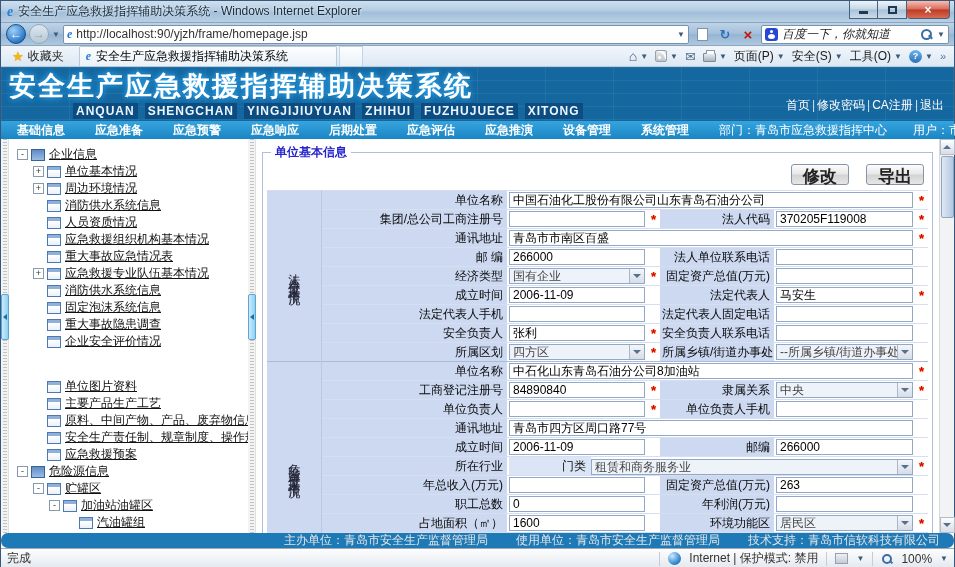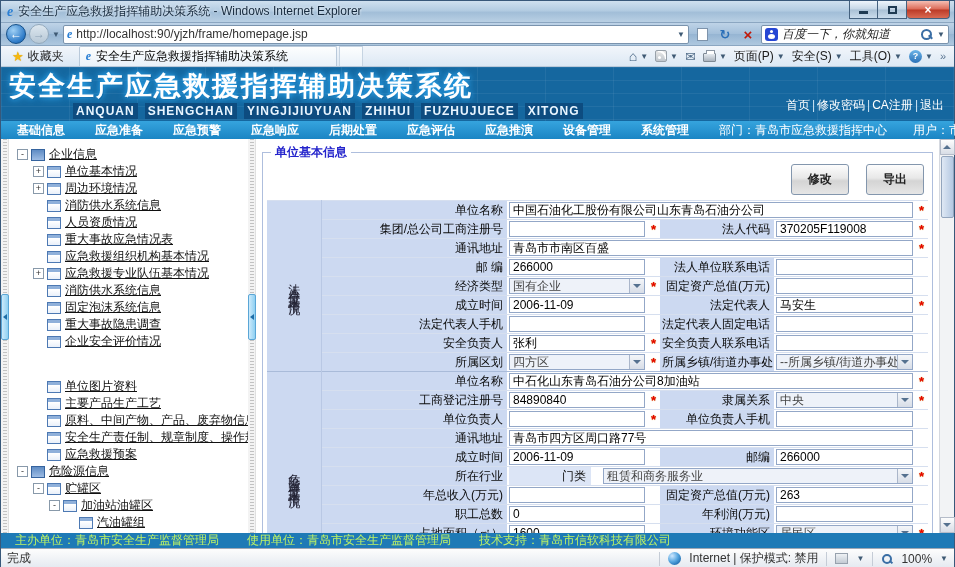--- a/index.html
+++ b/index.html
@@ -94,48 +94,48 @@
   .exp { width:11px; height:11px; flex:0 0 11px; border:1px solid #8899aa; background:#fff; color:#333; font-size:9px; line-height:9px; text-align:center; margin-right:3px; }
   .exp.hiddenexp { visibility:hidden; }
   .ic-node { width:14px; height:12px; flex:0 0 14px; margin-right:4px; border:1px solid #4d79b3; background:linear-gradient(180deg,#8fb0da 0%,#8fb0da 33%,#ffffff 33%,#e9f0fa 100%); }
   .ic-node.folder { background:linear-gradient(180deg,#5f8cc4,#9dbce4); border-color:#35639e; }
   .tree-label { color:#111;text-decoration:underline; }
 
   .main { flex:1; background:#fff; padding:5px 6px 0 6px; overflow:hidden; }
   fieldset { border:1px solid #aebedd; padding:0 4px 0 4px; }
   legend { color:#2424cc; font-weight:bold; padding:0 4px; margin-left:4px; }
   .btnrow { text-align:right; padding:3px 4px 5px 0; }
-  .fbtn { width:58px; height:31px; background:linear-gradient(180deg,#fdfdfd,#e8e8e8 45%,#d4d4d4 55%,#e6e6e6); border:1px solid #8396ad; border-radius:3px; font-size:12px; font-weight:bold; color:#222; margin-left:14px; font-family:inherit; }
+  .fbtn { width:58px; height:21px; background:linear-gradient(180deg,#fdfdfd,#e8e8e8 45%,#d4d4d4 55%,#e6e6e6); border:1px solid #8396ad; border-radius:3px; font-size:17px; font-weight:bold; color:#222; margin-left:14px; font-family:inherit; }
   table.form { width:100%; border-collapse:collapse; table-layout:fixed; }
   .form td { height:19px; border-top:1px solid #d6dfef; padding:0 2px; overflow:hidden; white-space:nowrap; vertical-align:middle; }
   td.side { background:#ccd9f1; border-right:1px solid #b9c8e4; text-align:center; }
   td.side .vtext { writing-mode:vertical-rl; text-orientation:upright; letter-spacing:3px; color:#223; margin:0 auto; }
   td.side.side2 { vertical-align:top; }
   td.side.side2 .vtext { padding-top:92px; }
   td.lab { background:#ccd9f1; text-align:right; padding-right:4px; color:#0a0a0a; }
   td.val { background:#fff; }
   td.star { color:#e80000; font-weight:bold; text-align:center; font-size:13px; }
   tr.secstart td { border-top:1px solid #a9bbd9; }
   .ip { width:100%; height:16px; border:1px solid #93a7c7; background:#fff; padding:0 3px; line-height:14px; overflow:hidden; }
   .sel { width:100%; height:16px; border:1px solid #93a7c7; background:#eef2f9; display:flex; align-items:center; }
   .sel .txt { flex:1; padding:0 3px; color:#444; overflow:hidden; }
   .sel .arr { width:15px; align-self:stretch; flex:0 0 15px; background:linear-gradient(#f4f6f9,#d7dde7); border-left:1px solid #aab6ca; display:flex; align-items:center; justify-content:center; }
   .tri-d { width:0; height:0; border-left:4px solid transparent; border-right:4px solid transparent; border-top:4px solid #55718f; }
   .tri-u { width:0; height:0; border-left:4px solid transparent; border-right:4px solid transparent; border-bottom:4px solid #55718f; }
-  .subwrap { display:flex; align-items:center; gap:12px; }
+  .subwrap { display:flex; align-items:flex-end; gap:0; }
   .sublab { width:82px; flex:0 0 82px; background:#dce5f6; text-align:right; padding-right:5px; height:18px; line-height:18px; color:#0a0a0a; }
   .subwrap .sel { flex:1; }
 
   .vscroll { width:15px; flex:0 0 15px; background:#f2f3f5; border-left:1px solid #d5d9e0; display:flex; flex-direction:column; align-items:center; }
   .sb-btn { width:15px; height:16px; background:linear-gradient(180deg,#fdfdfd,#d8dde6); border:1px solid #b5bcc9; display:flex; align-items:center; justify-content:center; }
   .sb-thumb { width:13px; height:62px; margin-top:1px; background:linear-gradient(90deg,#dfe8f4,#b4c8e2); border:1px solid #93a5bd; border-radius:2px; }
   .sb-btn.down { margin-top:auto; }
 
   
-  .footer { height:15px; flex:0 0 15px; background:#1e7ab6; color:#bef264; line-height:15px; text-align:left; overflow:hidden; white-space:nowrap; }
+  .footer { height:15px; flex:0 0 15px; background:#1e7ab6; color:#e5e5e5; line-height:15px; text-align:right; overflow:hidden; white-space:nowrap;border-radius:7px; }
   .fpart { margin:0 14px; }
   .statusbar { height:20px; flex:0 0 20px; background:linear-gradient(180deg,#fdfdfd,#e4e9f0); border-top:1px solid #9fa8b4; display:flex; align-items:center; padding:0 6px; color:#333; }
   .sb-right { margin-left:auto; display:flex; align-items:center; gap:8px; }
   .vsep { width:1px; height:14px; background:#c5ccd6; }
   .ic-globe { width:13px; height:13px; border-radius:50%; background:radial-gradient(circle at 32% 30%,#cfe8ff,#58a7e0 45%,#1e6cb0 80%,#124f86); }
   .ic-zoompage { width:13px; height:11px; background:linear-gradient(#eef1f4,#c3cbd4); border:1px solid #97a1ad; }
   .ic-mag2 { width:12px; height:12px; position:relative; }
   .ic-mag2::before { content:''; position:absolute; left:1px; top:1px; width:6px; height:6px; border:2px solid #3a6ea5; border-radius:50%; }
   .ic-mag2::after { content:''; position:absolute; left:8px; top:8px; width:4px; height:2px; background:#3a6ea5; transform:rotate(45deg); }
 </style>
@@ -290,26 +290,26 @@
             <span class="tree-label">消防供水系统信息</span>
           </div>
           <div class="tree-row" style="padding-left: 20px;">
             <span class="exp hiddenexp"></span>
             <span class="ic-node"></span>
             <span class="tree-label">人员资质情况</span>
           </div>
           <div class="tree-row" style="padding-left: 20px;">
             <span class="exp hiddenexp"></span>
             <span class="ic-node"></span>
+            <span class="tree-label">应急救援组织机构基本情况</span>
+          </div>
+          <div class="tree-row" style="padding-left: 20px;">
+            <span class="exp hiddenexp"></span>
+            <span class="ic-node"></span>
             <span class="tree-label">重大事故应急情况表</span>
-          </div>
-          <div class="tree-row" style="padding-left: 20px;">
-            <span class="exp hiddenexp"></span>
-            <span class="ic-node"></span>
-            <span class="tree-label">应急救援组织机构基本情况</span>
           </div>
           <div class="tree-row" style="padding-left: 20px;">
             <span class="exp">+</span>
             <span class="ic-node"></span>
             <span class="tree-label">应急救援专业队伍基本情况</span>
           </div>
           <div class="tree-row" style="padding-left: 20px;">
             <span class="exp hiddenexp"></span>
             <span class="ic-node"></span>
             <span class="tree-label">消防供水系统信息</span>

